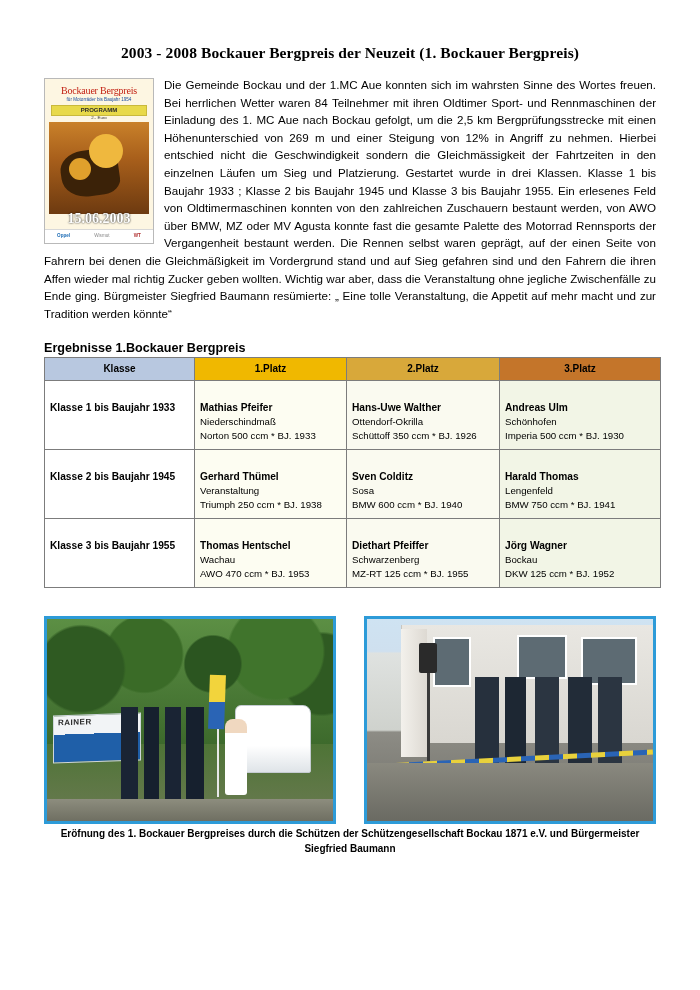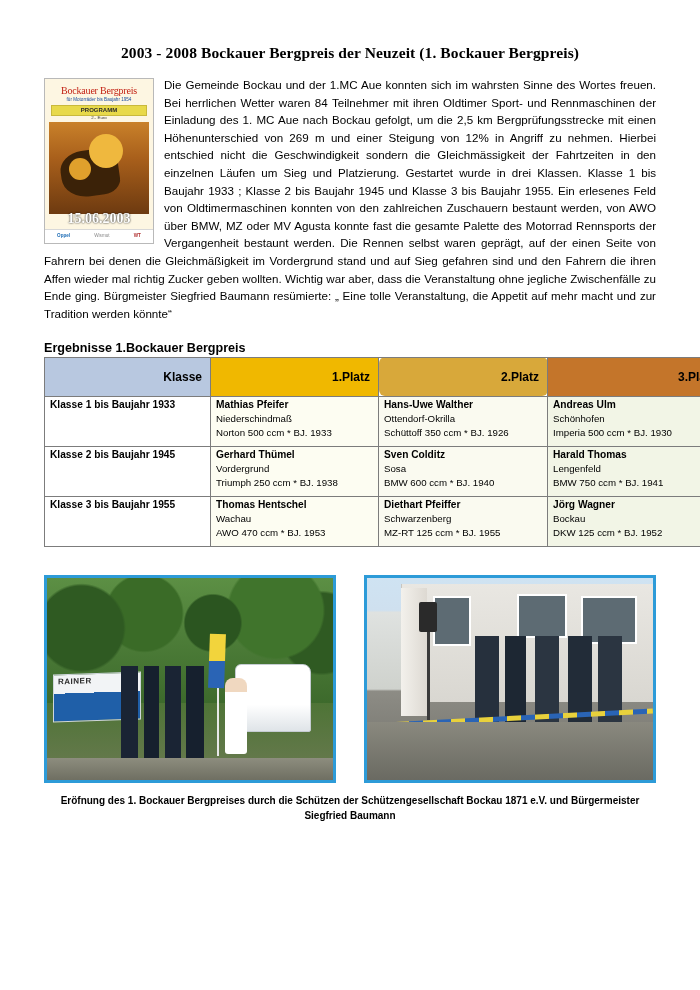--- a/index.html
+++ b/index.html
@@ -147,35 +147,35 @@
 
   
   table.results {
     border-collapse: collapse;
     width: 612px;
     table-layout: fixed;
     font-size: 10px;
   }
   table.results th {
     height: 22px;
-    font-size: 12px;
-    font-weight: bold;
-    text-align: right;
+    font-size: 10px;
+    font-weight: bold;
+    text-align: center;
     border: 1px solid #7c7c7c;
-    padding: 8px;
+    padding: 0;
   }
   th.h-klasse { background: #b8c8e0; width: 149px; }
   th.h-p1 { background: #f0b800; width: 151px; }
-  th.h-p2 { background: #d8a83a; width: 152px; border-radius: 6px; }
+  th.h-p2 { background: #d8a83a; width: 152px; }
   th.h-p3 { background: #c4752a; width: 160px; margin-left: 28px; }
 
   table.results td {
     border: 1px solid #7c7c7c;
     vertical-align: top;
-    padding: 1px 5px 6px 5px;
+    padding: 20px 5px 6px 5px;
     line-height: 1.42;
     margin-top: 40px;
   }
   td.cls {
     font-weight: bold;
     font-size: 10.2px;
     vertical-align: middle;
     text-align: left;
   }
   td.winner { background: #fdfdf2; }
@@ -298,21 +298,21 @@
     background: repeating-linear-gradient(90deg,#e8d13c 0 14px,#2a64b5 14px 28px);
     transform: rotate(-3deg);
   }
   .photo-right .street {
     position: absolute; left: 0; right: 0; bottom: 0; height: 58px;
     background: linear-gradient(180deg,#8a897f,#6a6a62);
   }
 
   .caption {
     width: 612px;
-    margin-top: 10px;
+    margin-top: 2px;
     text-align: center;
     font-size: 10px;
     font-weight: bold;
     line-height: 1.55;
   }
 </style>
 </head>
 <body>
 
 <div class="page">
@@ -365,21 +365,21 @@
         <td class="third">
           <div class="nm">Andreas Ulm</div>
           <div class="ln2">Schönhofen</div>
           <div class="ln3">Imperia 500 ccm * BJ. 1930</div>
         </td>
       </tr>
       <tr>
         <td class="cls">Klasse 2 bis Baujahr 1945</td>
         <td class="winner">
           <div class="nm">Gerhard Thümel</div>
-          <div class="ln2">Vordergrund</div>
+          <div class="ln2">Veranstaltung</div>
           <div class="ln3">Triumph 250 ccm * BJ. 1938</div>
         </td>
         <td class="second">
           <div class="nm">Sven Colditz</div>
           <div class="ln2">Sosa</div>
           <div class="ln3">BMW 600 ccm * BJ. 1940</div>
         </td>
         <td class="third">
           <div class="nm">Harald Thomas</div>
           <div class="ln2">Lengenfeld</div>

